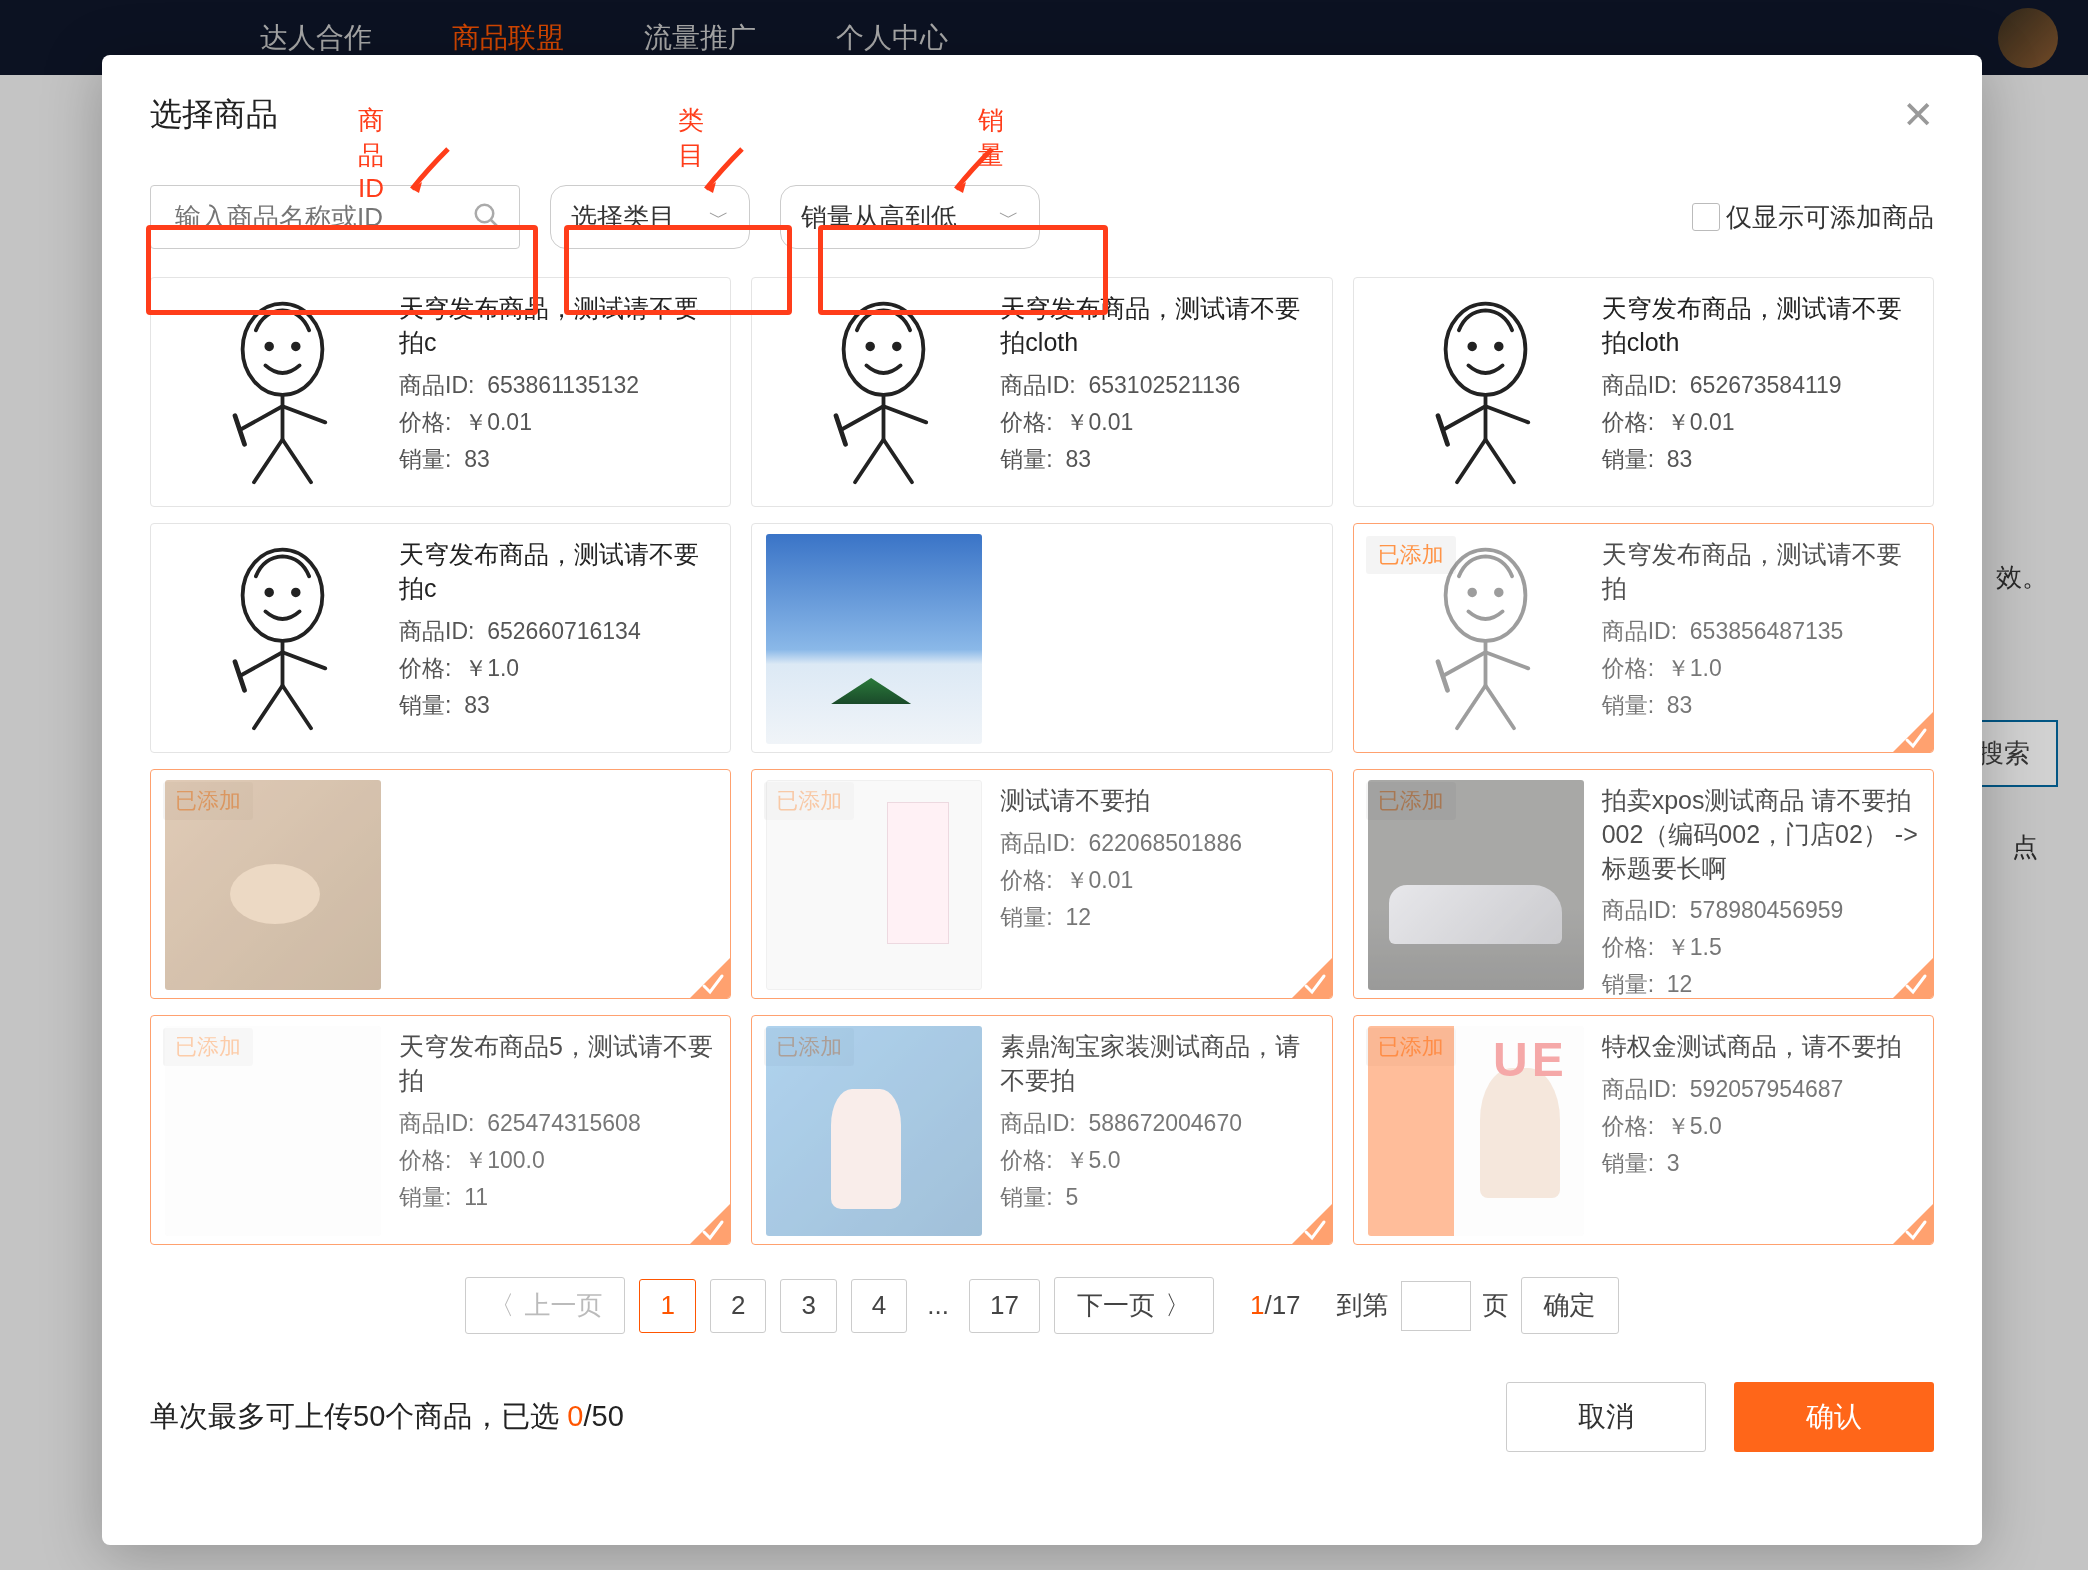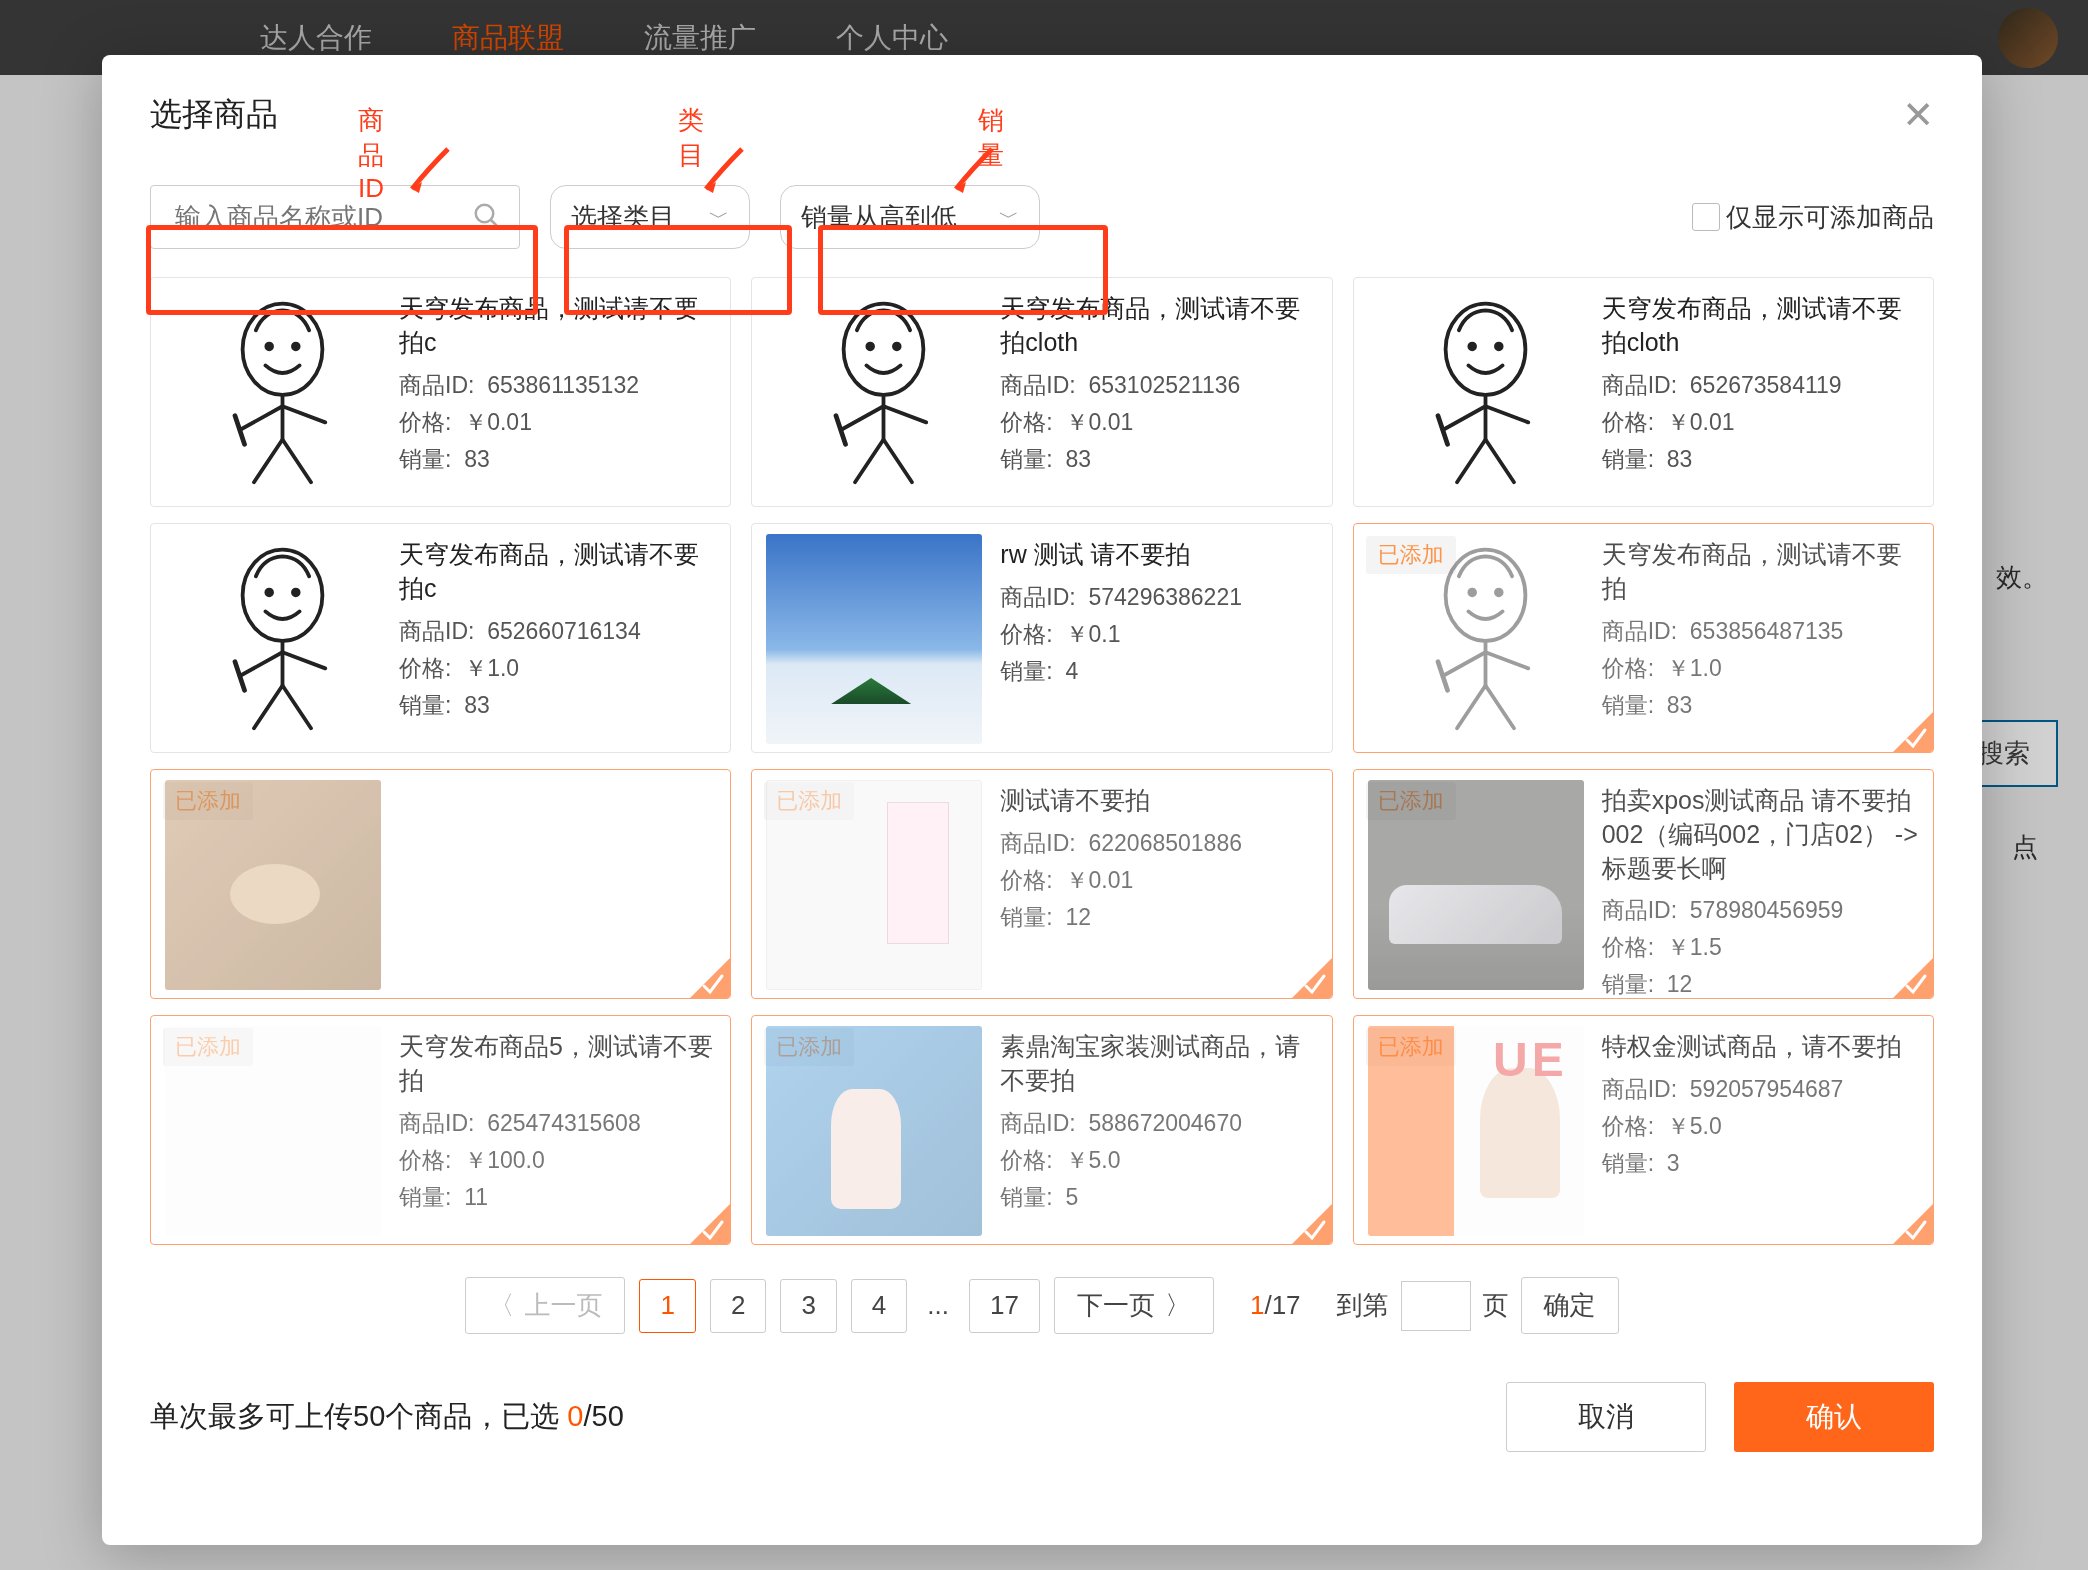--- a/index.html
+++ b/index.html
@@ -1,17 +1,17 @@
 <!DOCTYPE html>
 <html><head>
 <meta charset="utf-8">
 <style>
 * { margin:0; padding:0; box-sizing:border-box; font-family:-apple-system,"PingFang SC","Microsoft YaHei",sans-serif; }
 body { background:#f0f0f0; width:2088px; height:1570px; position:relative; overflow:hidden; }
-.top-nav { background:#404040; height:75px; display:flex; align-items:center; padding:0 260px; gap:80px; }
+.top-nav { background:#0f172a; height:75px; display:flex; align-items:center; padding:0 260px; gap:80px; }
 .top-nav a { color:#ccc; font-size:28px; text-decoration:none; }
 .top-nav a.active { color:#ff5500; }
 .avatar { width:60px; height:60px; border-radius:50%; background:linear-gradient(135deg,#3a3020,#8a5a30); position:absolute; right:30px; top:8px; }
 .bg-text { position:absolute; right:40px; top:560px; font-size:26px; color:#333; }
 .bg-search { position:absolute; right:30px; top:720px; border:2px solid #0369a1; background:#fff; padding:14px 26px; font-size:26px; color:#444; }
 .bg-dot { position:absolute; right:50px; top:830px; font-size:26px; color:#333; }
 
 .modal-mask { position:absolute; inset:0; background:rgba(0,0,0,0.18); }
 .modal { position:absolute; top:55px; left:102px; width:1880px; height:1490px; background:#fff; border-radius:8px; box-shadow:0 10px 60px rgba(0,0,0,.25); padding:38px 48px 44px; }
 .modal-header { display:flex; justify-content:space-between; align-items:flex-start; }
@@ -212,26 +212,20 @@
     <div class="info">
       <div class="ptitle">天穹发布商品，测试请不要拍c</div>
       <div>商品ID:&nbsp;&nbsp;652660716134</div>
       <div>价格:&nbsp;&nbsp;￥1.0</div>
       <div>销量:&nbsp;&nbsp;83</div>
     </div>
     </div>
       <div class="card">
 
     <div class="thumb sky"></div>
-    <div class="info">
-      <div class="ptitle">rw 测试 请不要拍</div>
-      <div>商品ID:&nbsp;&nbsp;574296386221</div>
-      <div>价格:&nbsp;&nbsp;￥0.1</div>
-      <div>销量:&nbsp;&nbsp;4</div>
-    </div>
     </div>
       <div class="card added">
     <div class="tag">已添加</div>
     <div class="thumb stick">
           <div class="stick"><svg viewBox="0 0 200 200" fill="none" stroke="#222" stroke-width="4" stroke-linecap="round">
 <ellipse cx="110" cy="55" rx="42" ry="48"></ellipse>
 <path d="M82 35 Q90 15 110 14 Q130 15 138 35"></path>
 <circle cx="96" cy="52" r="3" fill="#222"></circle>
               <circle cx="124" cy="52" r="3" fill="#222"></circle>
 <path d="M92 72 Q110 88 128 72"></path>

